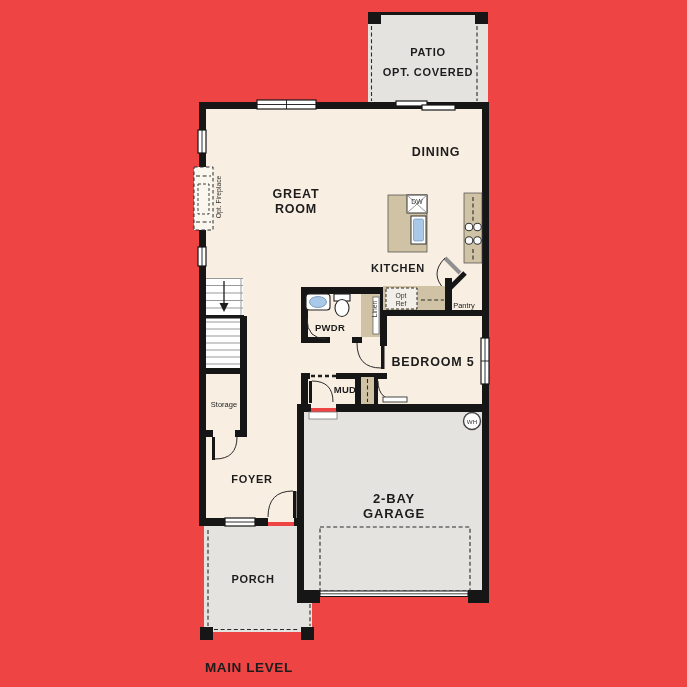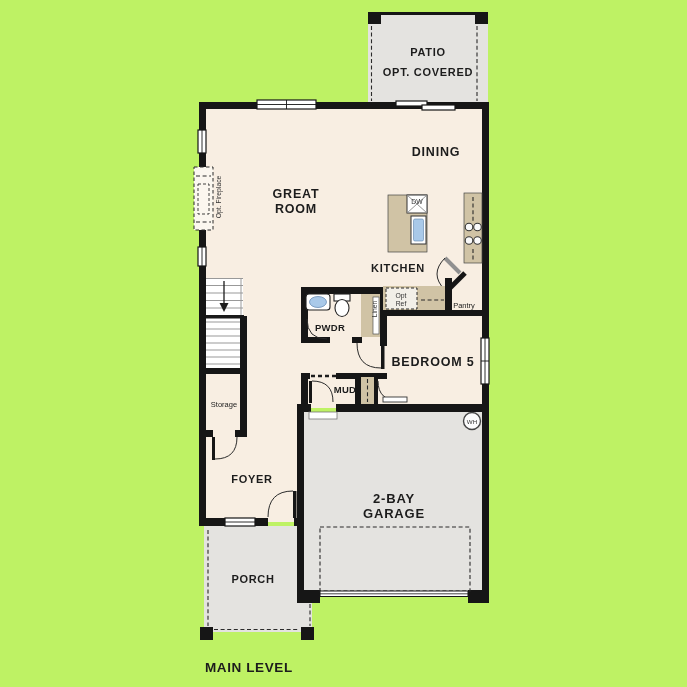--- a/index.html
+++ b/index.html
@@ -1,16 +1,16 @@
 <!DOCTYPE html>
 <html><head>
 <meta charset="utf-8">
 <style>
   html,body{margin:0;padding:0;background:#ffffff;}
-  .stage{position:relative;width:687px;height:687px;background:#bef264;overflow:hidden;
+  .stage{position:relative;width:687px;height:687px;background:#ef4444;overflow:hidden;
          font-family:"Liberation Sans", sans-serif;}
   svg{position:absolute;left:0;top:0;}
 
   .wall{fill:#161616;}
   .floor{fill:#f8eee2;}
   .gray{fill:#e4e3e0;}
   .tan{fill:#d0c3a5;}
   .win{fill:#ffffff;stroke:#161616;stroke-width:1.2;}
   .winline{stroke:#161616;stroke-width:0.9;fill:none;}
   .arc{stroke:#2b2b2b;stroke-width:1;fill:none;}

